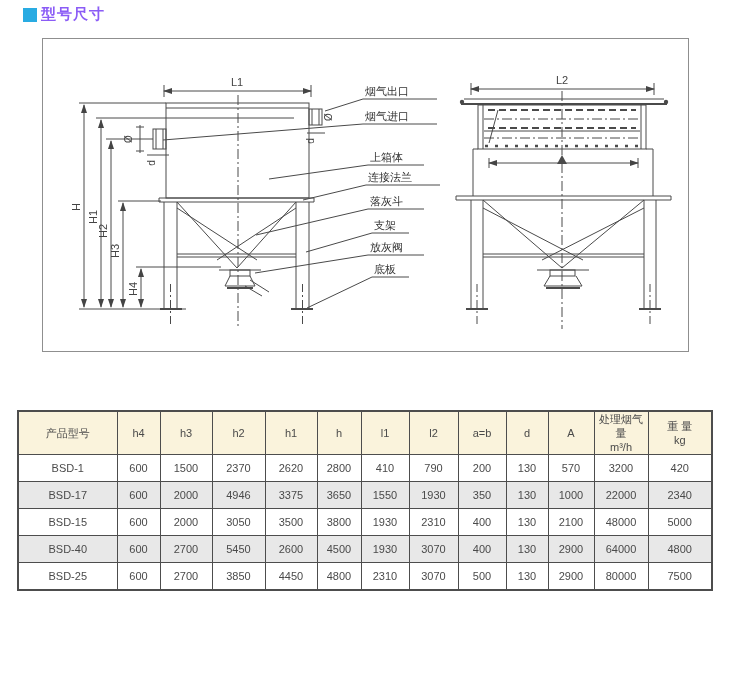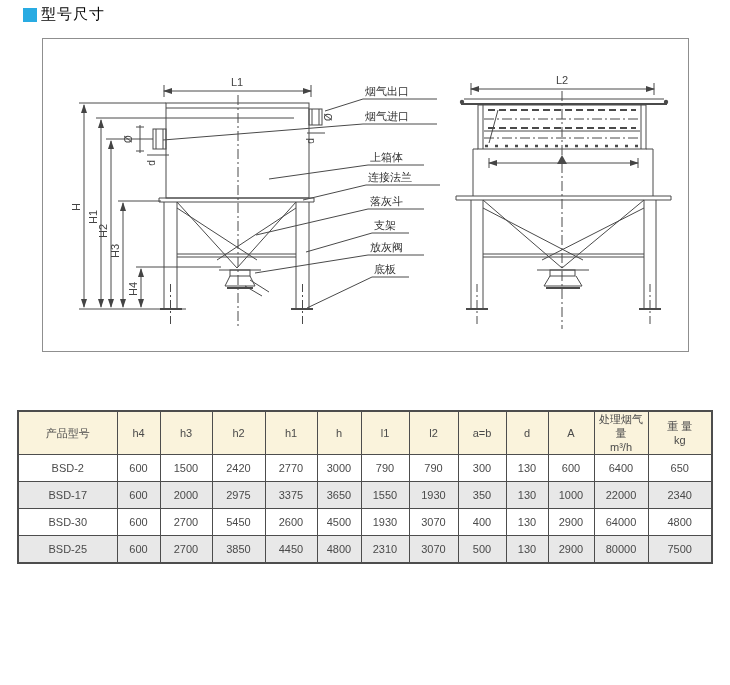--- a/index.html
+++ b/index.html
@@ -2,21 +2,21 @@
 <html><head>
 <meta charset="utf-8">
 <style>
   html,body{margin:0;padding:0;}
   body{
     width:730px;height:685px;background:#ffffff;position:relative;overflow:hidden;
     font-family:"Liberation Sans","DejaVu Sans",sans-serif;color:#444;
   }
   .title-row{position:absolute;left:23px;top:5px;display:flex;align-items:center;gap:4px;}
   .accent-sq{width:14px;height:14px;background:#29abe2;display:inline-block;}
-  .title-text{font-size:15px;font-weight:normal;color:#000000;letter-spacing:1px;}
+  .title-text{font-size:15px;font-weight:bold;color:#8b5cf6;letter-spacing:1px;}
   .diagram-box{
     position:absolute;left:42px;top:38px;width:645px;height:312px;
     border:1px solid #8f8f8f;box-sizing:content-box;background:#fff;
   }
   .diagram-box svg{display:block;}
   svg line,svg path.s,svg rect.s{stroke:#4a4a4a;fill:none;}
   svg .lbl{font-size:11px;fill:#333;}
   svg .dim{font-size:10px;fill:#444;}
   svg .dimb{font-size:11px;fill:#444;}
   table.spec{
@@ -322,51 +322,66 @@
           <div>m³/h</div>
         </th>
         <th>
           <div>重 量</div>
           <div>kg</div>
         </th>
       </tr>
     </thead>
   <tbody>
       <tr>
-        <td>BSD-2</td>
+        <td>BSD-1</td>
         <td>600</td>
         <td>1500</td>
-        <td>2420</td>
-        <td>2770</td>
-        <td>3000</td>
+        <td>2370</td>
+        <td>2620</td>
+        <td>2800</td>
+        <td>410</td>
         <td>790</td>
-        <td>790</td>
-        <td>300</td>
+        <td>200</td>
         <td>130</td>
-        <td>600</td>
-        <td>6400</td>
-        <td>650</td>
+        <td>570</td>
+        <td>3200</td>
+        <td>420</td>
       </tr>
       <tr>
         <td>BSD-17</td>
         <td>600</td>
         <td>2000</td>
-        <td>2975</td>
+        <td>4946</td>
         <td>3375</td>
         <td>3650</td>
         <td>1550</td>
         <td>1930</td>
         <td>350</td>
         <td>130</td>
         <td>1000</td>
         <td>22000</td>
         <td>2340</td>
       </tr>
       <tr>
-        <td>BSD-30</td>
+        <td>BSD-15</td>
+        <td>600</td>
+        <td>2000</td>
+        <td>3050</td>
+        <td>3500</td>
+        <td>3800</td>
+        <td>1930</td>
+        <td>2310</td>
+        <td>400</td>
+        <td>130</td>
+        <td>2100</td>
+        <td>48000</td>
+        <td>5000</td>
+      </tr>
+      <tr>
+        <td>BSD-40</td>
         <td>600</td>
         <td>2700</td>
         <td>5450</td>
         <td>2600</td>
         <td>4500</td>
         <td>1930</td>
         <td>3070</td>
         <td>400</td>
         <td>130</td>
         <td>2900</td>

